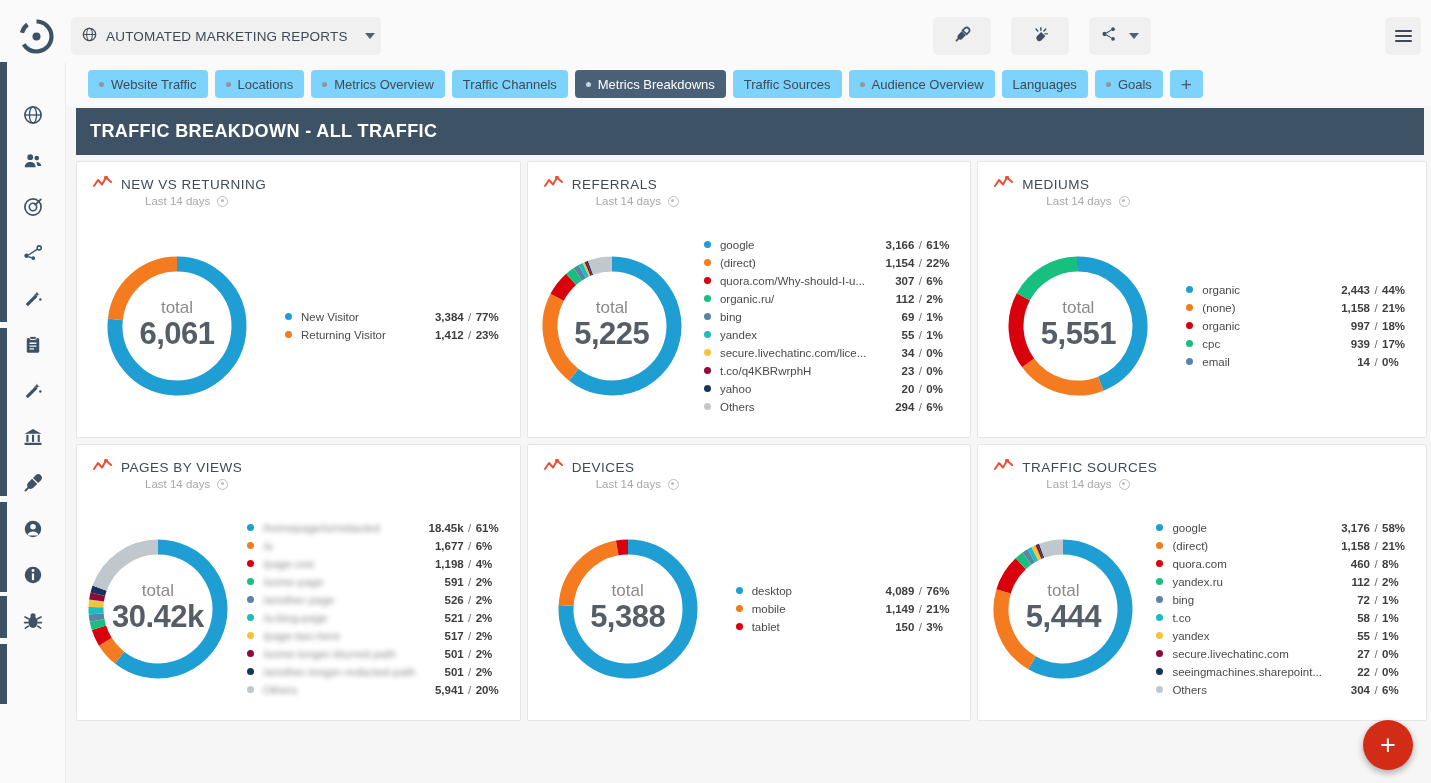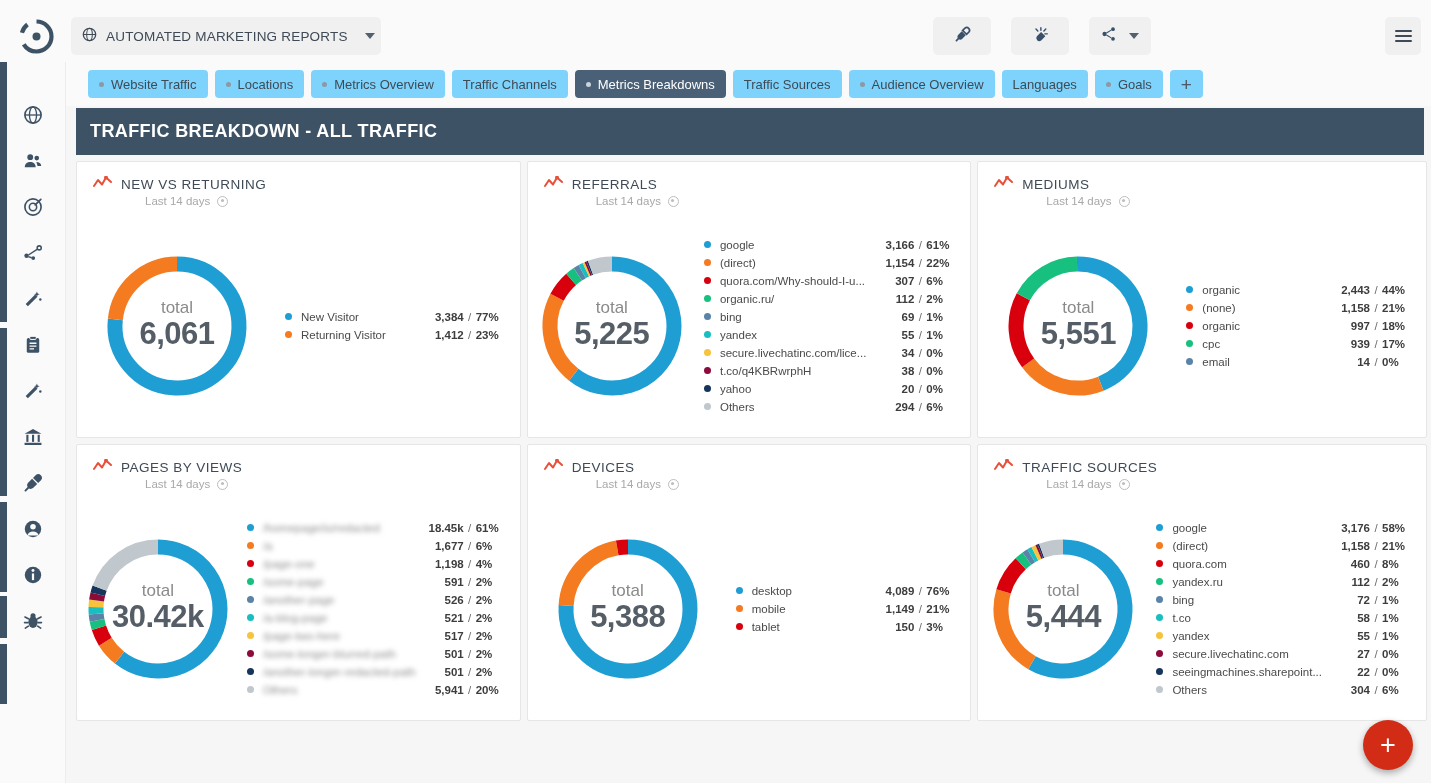--- a/index.html
+++ b/index.html
@@ -468,21 +468,21 @@
             <div class="lrow">
               <span class="ldot" style="background:#f6c33c"></span>
               <span class="lname">secure.livechatinc.com/lice...</span>
               <span class="lval">34</span>
               <span class="lsep">/</span>
               <span class="lpct">0%</span>
             </div>
             <div class="lrow">
               <span class="ldot" style="background:#8c0b3a"></span>
               <span class="lname">t.co/q4KBRwrphH</span>
-              <span class="lval">38</span>
+              <span class="lval">23</span>
               <span class="lsep">/</span>
               <span class="lpct">0%</span>
             </div>
             <div class="lrow">
               <span class="ldot" style="background:#17355c"></span>
               <span class="lname">yahoo</span>
               <span class="lval">20</span>
               <span class="lsep">/</span>
               <span class="lpct">0%</span>
             </div>

